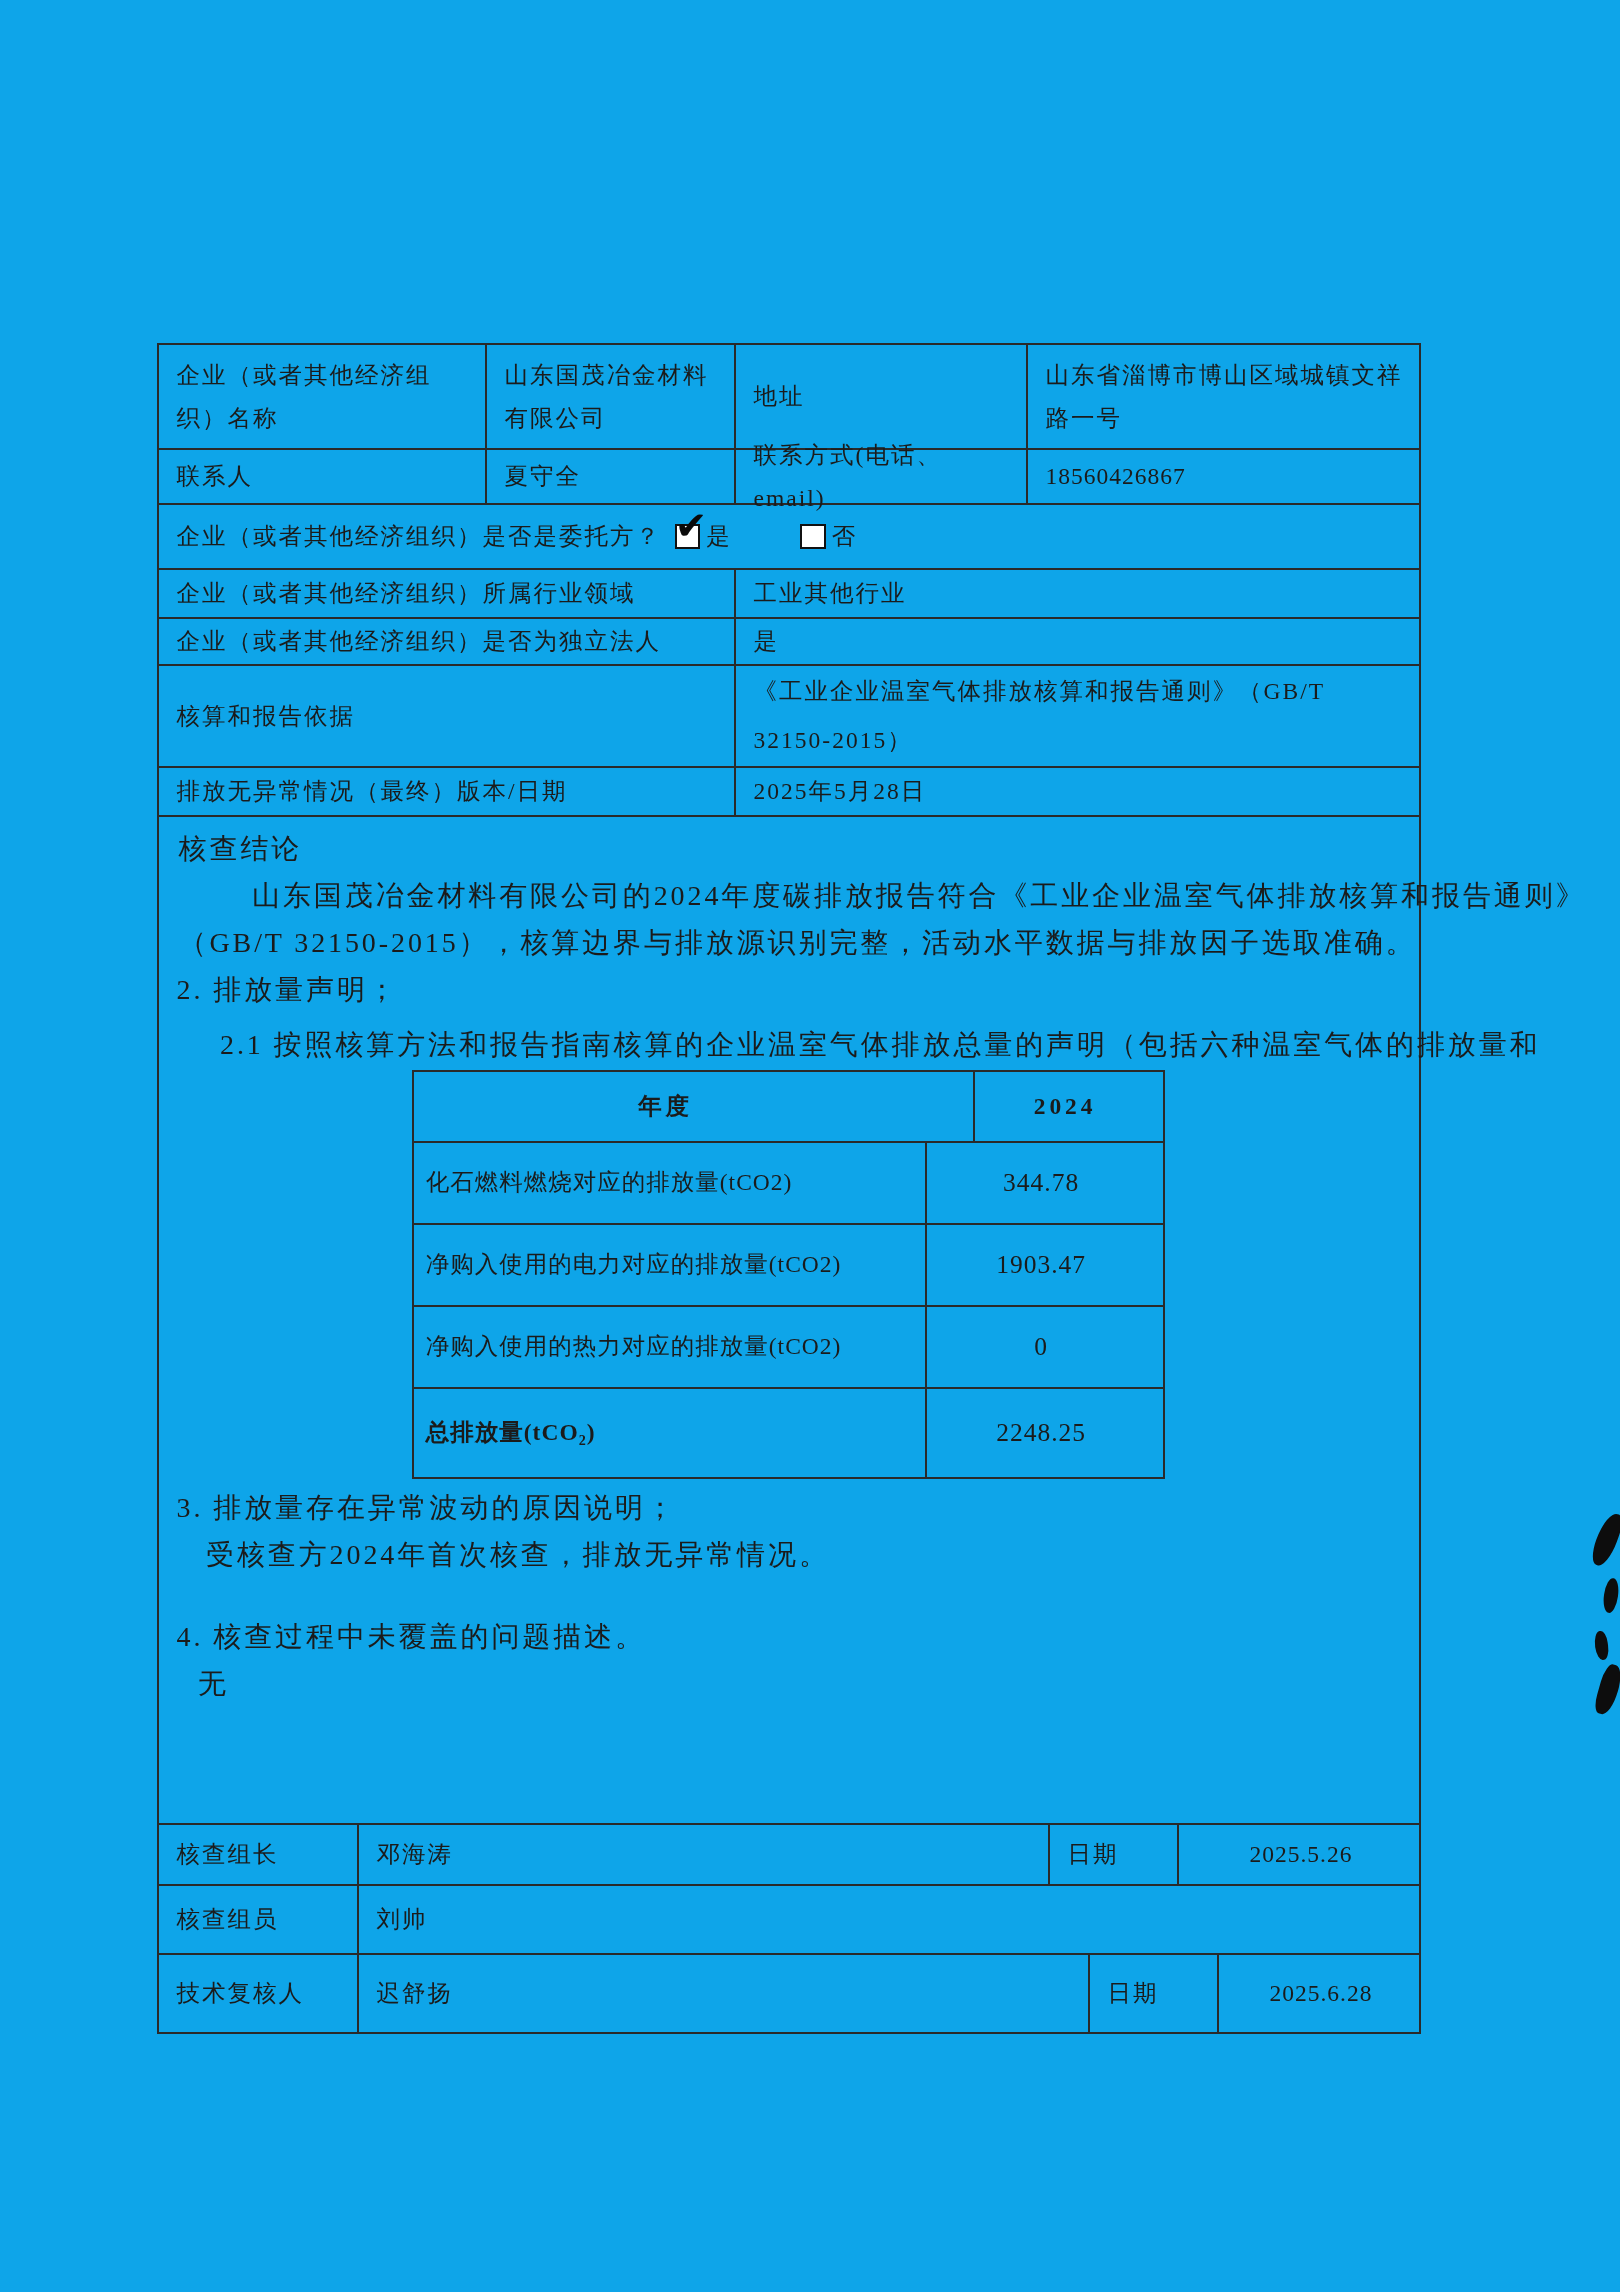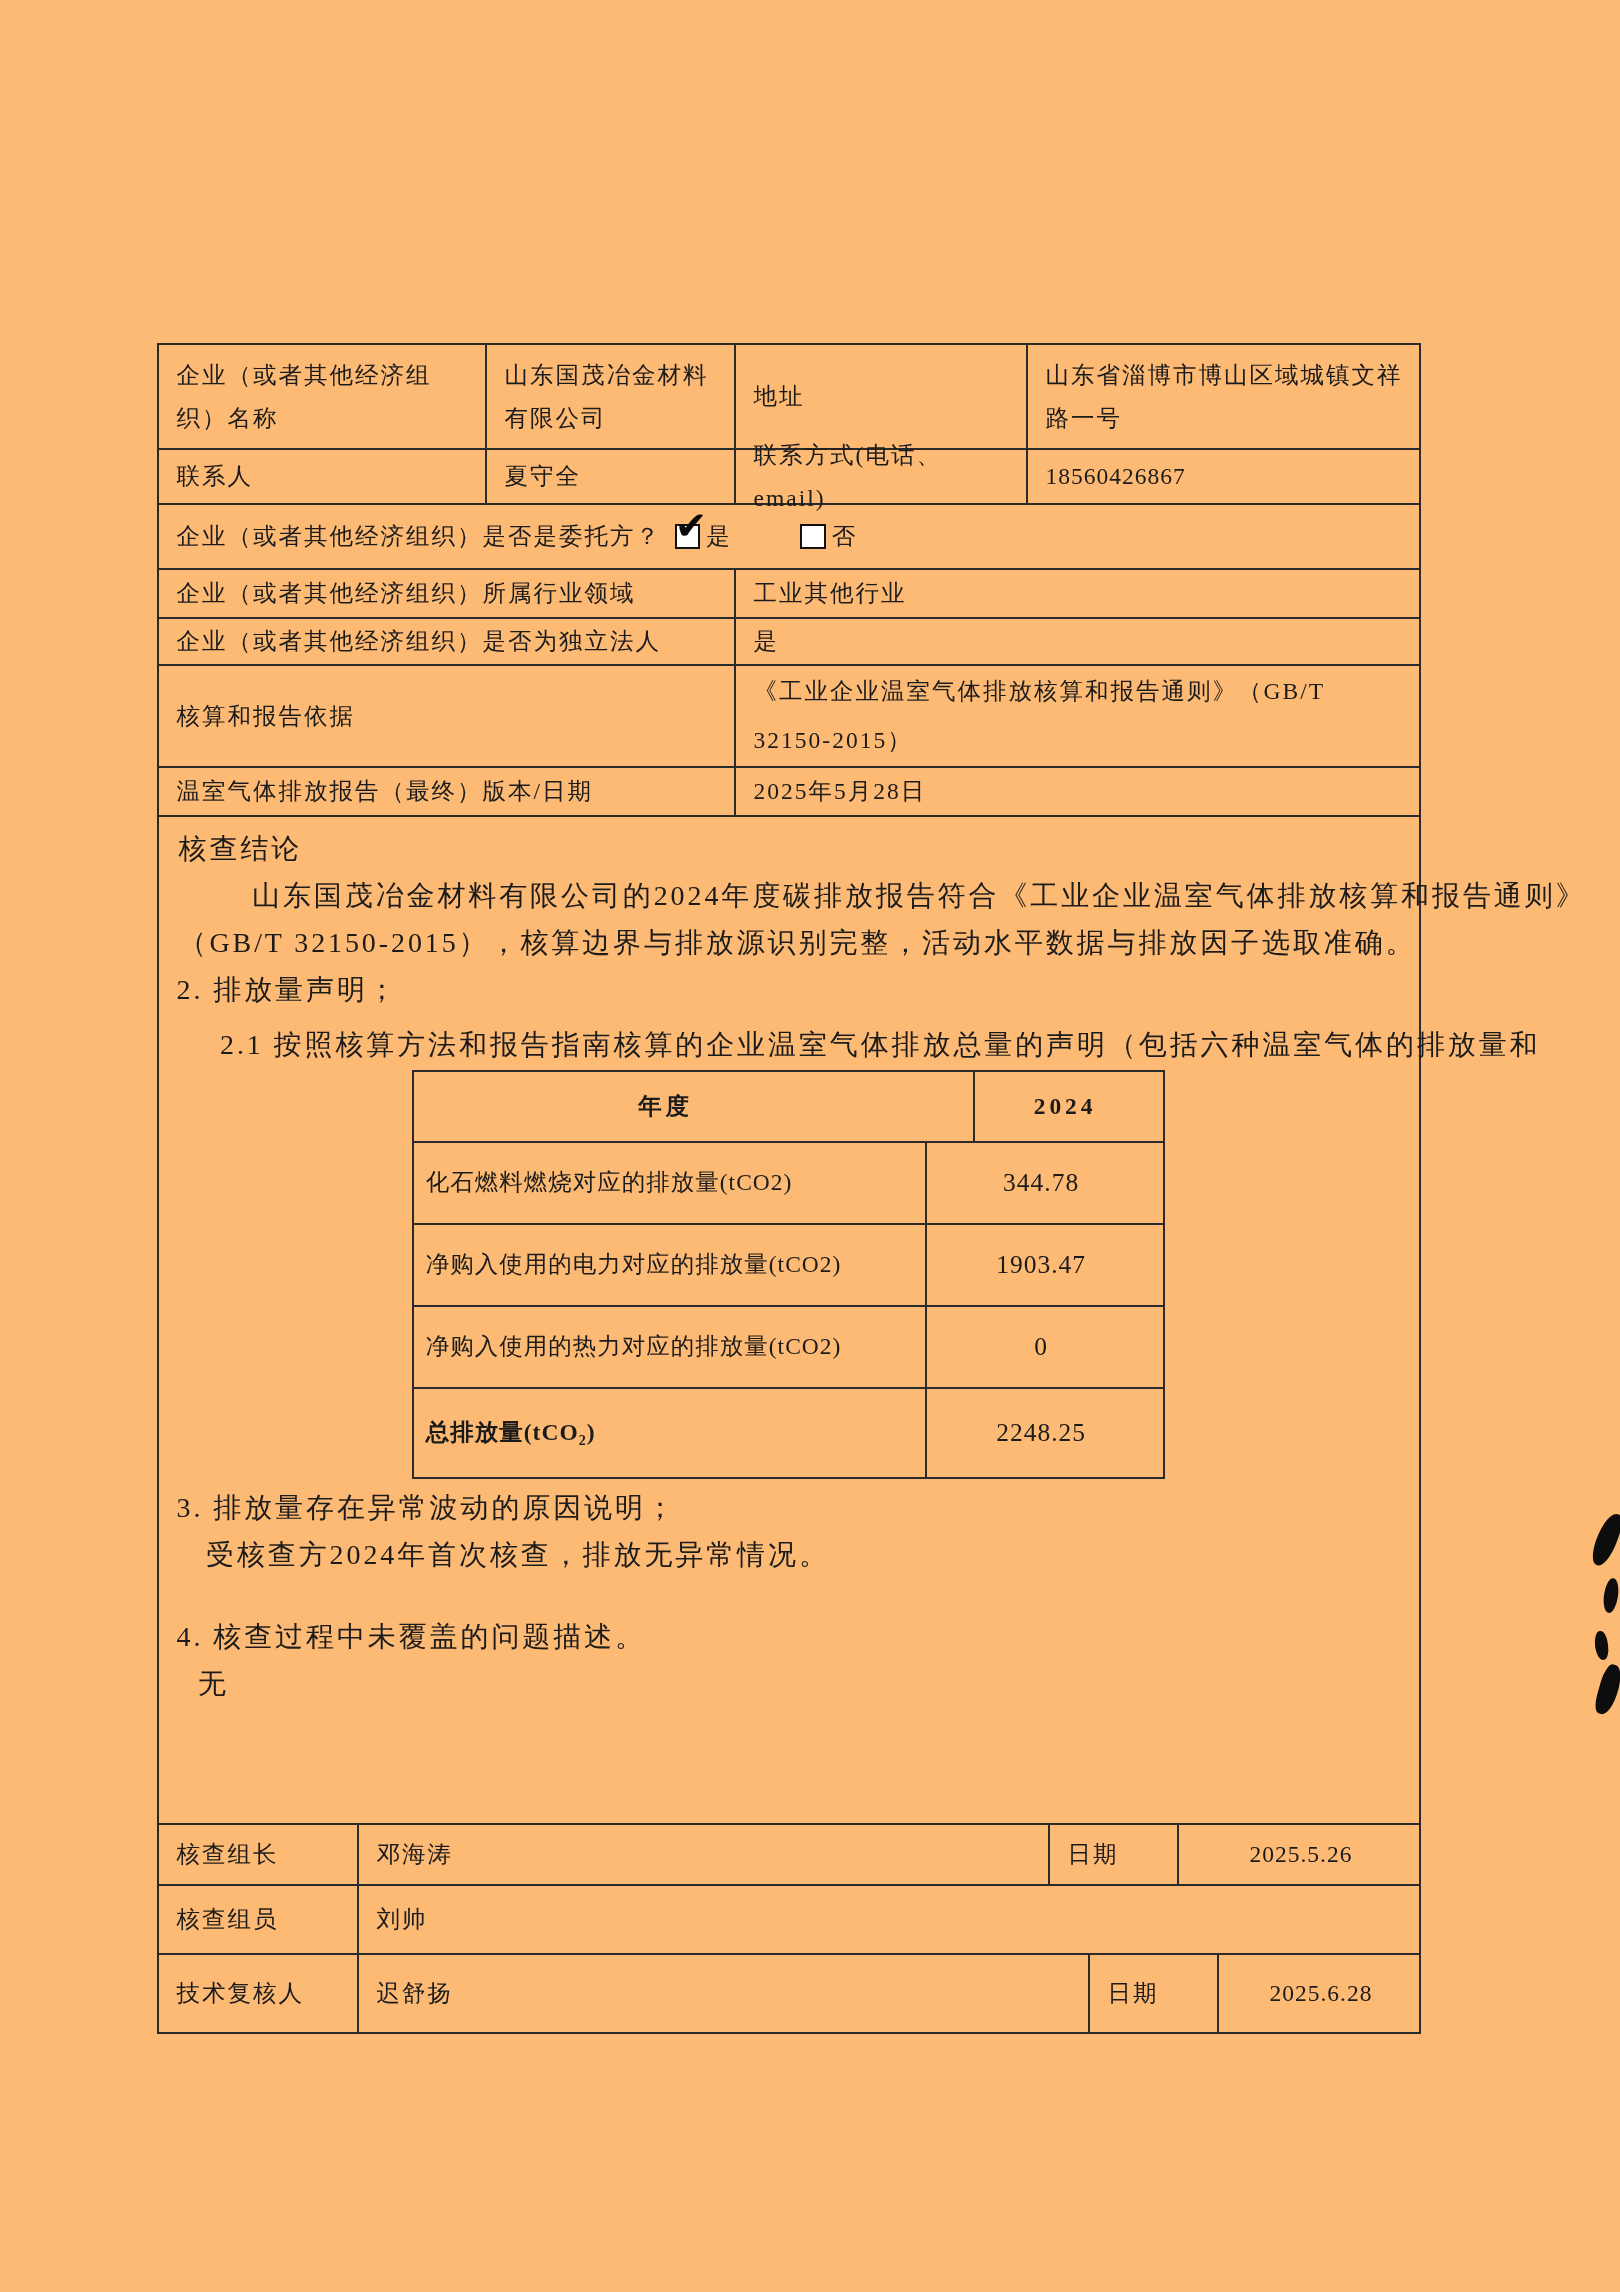--- a/index.html
+++ b/index.html
@@ -1,19 +1,19 @@
 <!DOCTYPE html>
 <html><head>
 <meta charset="utf-8">
 <style>
   * { margin:0; padding:0; box-sizing:border-box; }
   html,body { background:#e8e8e8; }
   .page {
     position:relative; width:1620px; height:2293px; margin:0 auto;
-    background:#fdba74; overflow:hidden;
+    background:#0ea5e9; overflow:hidden;
     font-family:"Liberation Serif","DejaVu Serif",serif;
     color:#1b1b1b;
   }
   .tbl {
     position:absolute; left:157px; top:343px; width:1264px;
     border:2px solid #2a2a2a;
   }
   .row { display:flex; border-top:2px solid #2a2a2a; align-items:stretch; }
   .row:first-child { border-top:none; }
   .cell {
@@ -100,21 +100,21 @@
       <div class="cell" style="width:575px">企业（或者其他经济组织）是否为独立法人</div>
       <div class="cell" style="flex:1">是</div>
     </div>
 
     <div class="row" style="height:102px">
       <div class="cell" style="width:575px">核算和报告依据</div>
       <div class="cell" style="flex:1; line-height:49px">《工业企业温室气体排放核算和报告通则》（GB/T 32150-2015）</div>
     </div>
 
     <div class="row" style="height:49px">
-      <div class="cell" style="width:575px">温室气体排放报告（最终）版本/日期</div>
+      <div class="cell" style="width:575px">排放无异常情况（最终）版本/日期</div>
       <div class="cell" style="flex:1">2025年5月28日</div>
     </div>
 
     <div class="row">
       <div class="cell conclusion-cell" style="flex:1">
         <div class="cline" style="padding-left:19.6px">核查结论</div>
         <div class="cline" style="padding-left:93px">山东国茂冶金材料有限公司的2024年度碳排放报告符合《工业企业温室气体排放核算和报告通则》</div>
         <div class="cline" style="padding-left:19.6px">（GB/T 32150-2015），核算边界与排放源识别完整，活动水平数据与排放因子选取准确。</div>
         <div class="cline" style="padding-left:17.6px">2. 排放量声明；</div>
         <div class="cline" style="padding-left:61px; margin-top:7.8px">2.1 按照核算方法和报告指南核算的企业温室气体排放总量的声明（包括六种温室气体的排放量和</div>

